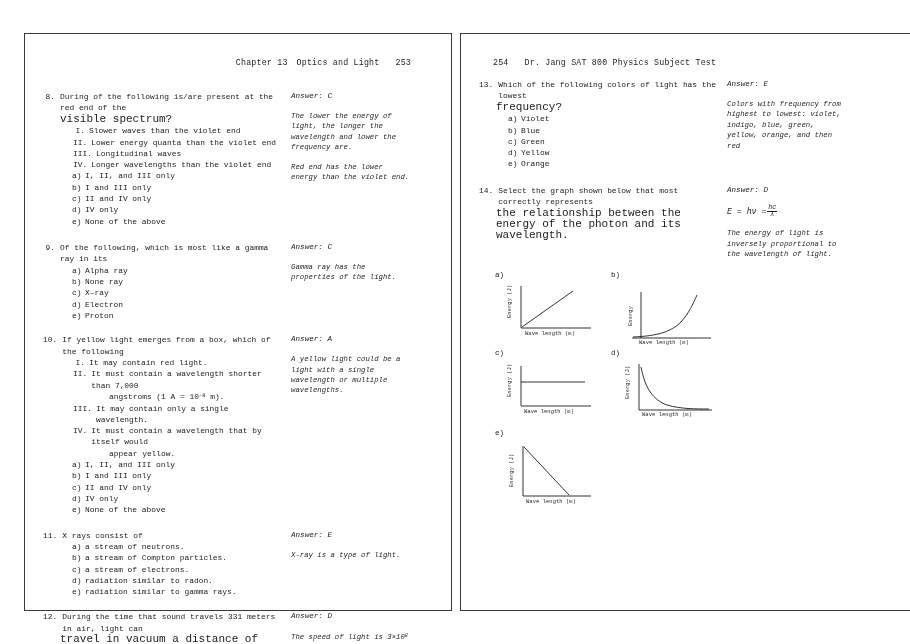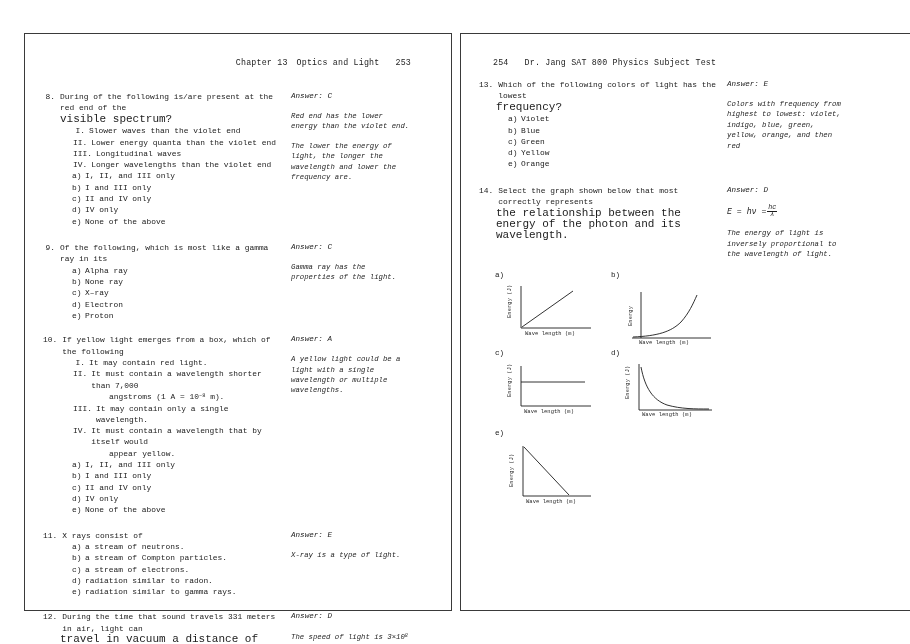--- a/index.html
+++ b/index.html
@@ -229,22 +229,22 @@
               </li>
             <li>
                 <span class="lbl">e)</span>
                 <span class="body">None of the above</span>
               </li>
           </ul>
         </div>
         <div class="qgutter"></div>
         <div class="qside">
           <div class="ans-head">Answer: C</div>
+          <div class="ans-note">The lower the energy of light, the longer the wavelength and lower the frequency are.</div>
           <div class="ans-note">Red end has the lower energy than the violet end.</div>
-          <div class="ans-note">The lower the energy of light, the longer the wavelength and lower the frequency are.</div>
         </div>
       </div>
 
       <div class="qblock" style="margin-top:15px;">
         <div class="qmain">
           <div class="qline">
             <div class="qnum">9.</div>
             <div class="qtext">Of the following, which is most like a gamma ray in its</div>
           </div>
           <ul class="letters">

